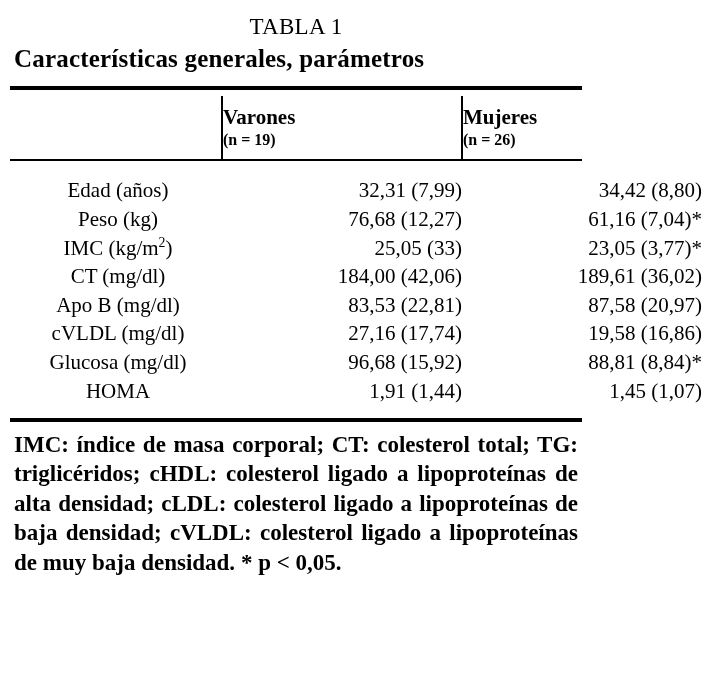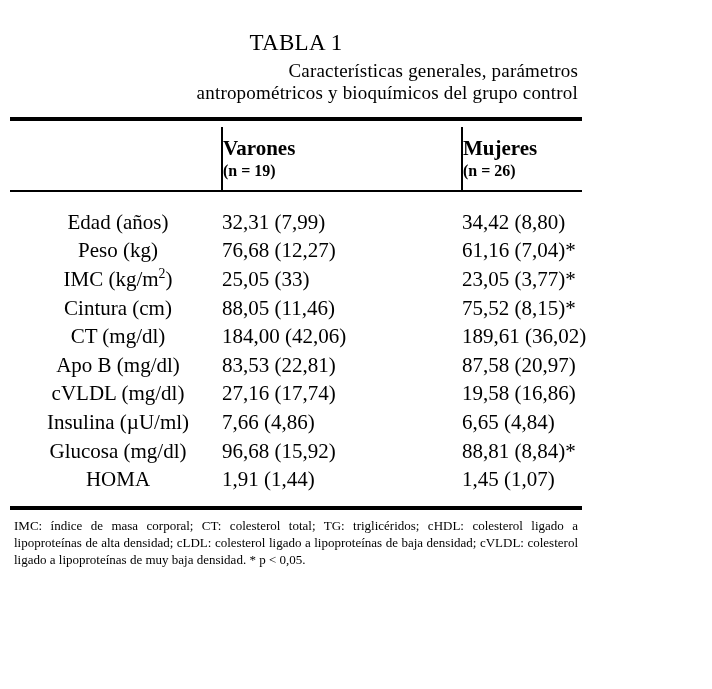--- a/index.html
+++ b/index.html
@@ -11,33 +11,33 @@
     height: 689px;
     background: #ffffff;
     font-family: "Liberation Serif", serif;
     color: #000000;
     overflow: hidden;
   }
   .page {
     width: 592px;
     height: 689px;
     box-sizing: border-box;
-    padding: 30px 10px 10px 10px;
+    padding: 14px 10px 10px 10px;
     position: relative;
   }
   .table-label {
     text-align: center;
     font-size: 23px;
     letter-spacing: 0.3px;
     margin-bottom: 4px;
   }
   .table-title {
-    text-align: right;
-    font-weight: normal;
-    font-size: 19px;
+    text-align: left;
+    font-weight: bold;
+    font-size: 25px;
     line-height: 1.18;
     letter-spacing: 0.2px;
     padding: 0 4px;
   }
   .rule-thick {
     border-top: 4px solid #000;
     margin-top: 12px;
   }
   .rule-thin {
     border-top: 2px solid #000;
@@ -73,42 +73,42 @@
     font-size: 21px;
     padding: 1.5px 0;
     line-height: 1.22;
   }
   tbody td.label {
     text-align: center;
     padding-left: 4px;
     white-space: nowrap;
   }
   tbody td.val {
-    text-align: left;
+    text-align: right;
     margin-top: 14px;
   }
   sup { font-size: 0.66em; vertical-align: super; line-height: 0; }
   .footnote {
-    font-size: 13px;
+    font-size: 23px;
     line-height: 1.28;
     text-align: justify;
     padding: 8px 4px 0 4px;
+    font-weight: bold;
   }
   .head-gap { height: 6px; }
 </style>
 </head>
 <body>
 
 <div class="page">
 
   <div class="table-label">TABLA 1</div>
 
   <div class="table-title">
     <div>Características generales, parámetros</div>
-    <div>antropométricos y bioquímicos del grupo control</div>
   </div>
 
   <div class="rule-thick"></div>
   <div class="head-gap"></div>
 
   <table class="maintable">
     <colgroup>
       <col class="c-label">
       <col class="c-men">
       <col class="c-women">
@@ -146,43 +146,33 @@
         <td class="label">Peso (kg)</td>
         <td class="val">76,68 (12,27)</td>
         <td class="val">61,16 (7,04)*</td>
       </tr>
       <tr>
         <td class="label">IMC (kg/m<sup>2</sup>)</td>
         <td class="val">25,05 (33)</td>
         <td class="val">23,05 (3,77)*</td>
       </tr>
       <tr>
-        <td class="label">Cintura (cm)</td>
-        <td class="val">88,05 (11,46)</td>
-        <td class="val">75,52 (8,15)*</td>
-      </tr>
-      <tr>
         <td class="label">CT (mg/dl)</td>
         <td class="val">184,00 (42,06)</td>
         <td class="val">189,61 (36,02)</td>
       </tr>
       <tr>
         <td class="label">Apo B (mg/dl)</td>
         <td class="val">83,53 (22,81)</td>
         <td class="val">87,58 (20,97)</td>
       </tr>
       <tr>
         <td class="label">cVLDL (mg/dl)</td>
         <td class="val">27,16 (17,74)</td>
         <td class="val">19,58 (16,86)</td>
-      </tr>
-      <tr>
-        <td class="label">Insulina (µU/ml)</td>
-        <td class="val">7,66 (4,86)</td>
-        <td class="val">6,65 (4,84)</td>
       </tr>
       <tr>
         <td class="label">Glucosa (mg/dl)</td>
         <td class="val">96,68 (15,92)</td>
         <td class="val">88,81 (8,84)*</td>
       </tr>
       <tr>
         <td class="label">HOMA</td>
         <td class="val">1,91 (1,44)</td>
         <td class="val">1,45 (1,07)</td>

